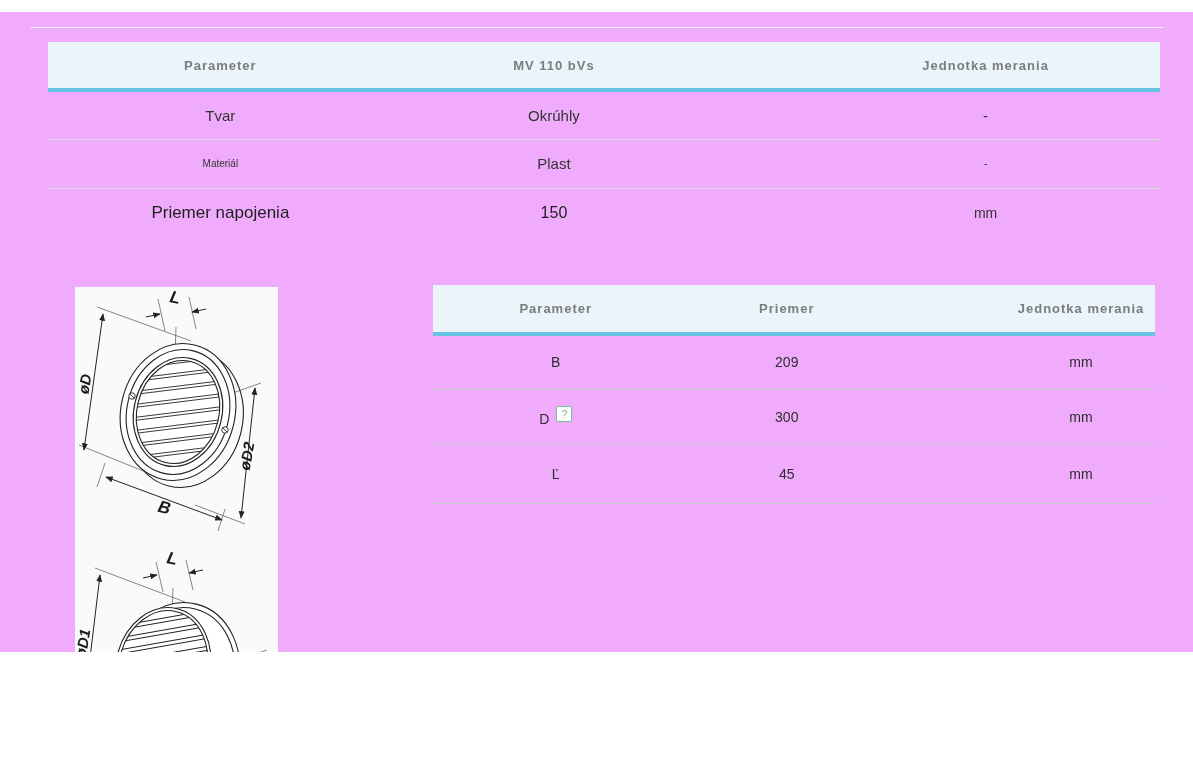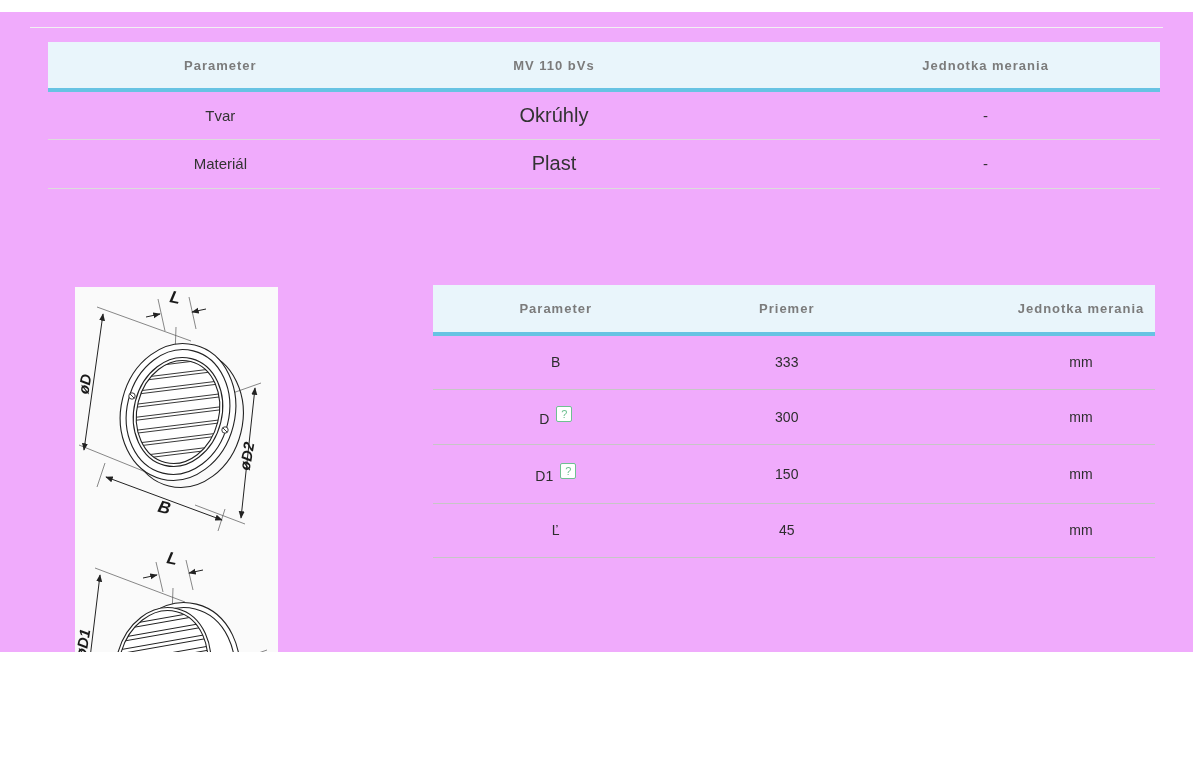--- a/index.html
+++ b/index.html
@@ -22,27 +22,27 @@
     border-bottom:4px solid #67c3e3;
     color:#7b7b7b; font-size:13px; font-weight:bold;
     letter-spacing:1px;
   }
 
   
   .spec-table { position:absolute; left:48px; top:30px; width:1112px; }
   .spec-table thead th { height:48px; }
   .spec-table td { height:49px; color:#333; font-size:15px; border-bottom:1px solid #dcdcdc; }
   .spec-table td.unit-col, .spec-table th.unit-col { padding-left:96px; }
-  .spec-table tr.row-sm td { font-size:15px; }
+  .spec-table tr.row-sm td { font-size:10px; }
   .spec-table tr.row-lg td { border-bottom:none; }
   .spec-table tr.row-lg td.param-cell { font-size:17px; color:#1f1f1f; }
   .spec-table tr.row-lg td.value-cell { font-size:16px; color:#1f1f1f; }
   .spec-table tr.row-lg td.unit-col   { font-size:14px; }
   .spec-table td.value-cell { font-size:13.5px; }
-  .spec-table tr.row-mid td.value-cell { font-size:20px; }
+  .spec-table tr.row-mid td.value-cell { font-size:15px; }
 
   
   .dim-table { position:absolute; left:433px; top:273px; width:722px; }
   .dim-table thead th { height:49px; }
   .dim-table td { color:#2d2d2d; font-size:14px; border-bottom:1px solid #c6c6c6; }
   .dim-table td.unit-col, .dim-table th.unit-col { padding-left:112px; }
   .dim-table tr:nth-child(1) td { height:55px; }
   .dim-table tr:nth-child(2) td { height:55px; }
   .dim-table tr:nth-child(3) td { height:59px; }
   .dim-table tr:nth-child(4) td { height:54px; }
@@ -88,54 +88,52 @@
       <tr class="row-mid">
         <td class="param-cell">Tvar</td>
         <td class="value-cell">Okrúhly</td>
         <td class="unit-col">-</td>
       </tr>
       <tr class="row-sm row-mid">
         <td class="param-cell">Materiál</td>
         <td class="value-cell">Plast</td>
         <td class="unit-col">-</td>
       </tr>
+      <tr class="row-lg">
+        <td class="param-cell">Priemer napojenia</td>
+        <td class="value-cell">150</td>
+        <td class="unit-col">mm</td>
+      </tr>
     </tbody>
   </table>
 
   <table class="dim-table">
     <colgroup>
         <col style="width:34%">
         <col style="width:30%">
         <col style="width:36%">
       </colgroup>
     <thead>
       <tr>
         <th>Parameter</th>
         <th>Priemer</th>
         <th class="unit-col">Jednotka merania</th>
       </tr>
     </thead>
     <tbody>
       <tr>
         <td><span>B</span></td>
-        <td>333</td>
+        <td>209</td>
         <td class="unit-col">mm</td>
       </tr>
       <tr>
         <td>
           <span>D</span><span class="help-badge">?</span>
         </td>
         <td>300</td>
-        <td class="unit-col">mm</td>
-      </tr>
-      <tr>
-        <td>
-          <span>D1</span><span class="help-badge">?</span>
-        </td>
-        <td>150</td>
         <td class="unit-col">mm</td>
       </tr>
       <tr>
         <td><span>Ľ</span></td>
         <td>45</td>
         <td class="unit-col">mm</td>
       </tr>
     </tbody>
   </table>
 

